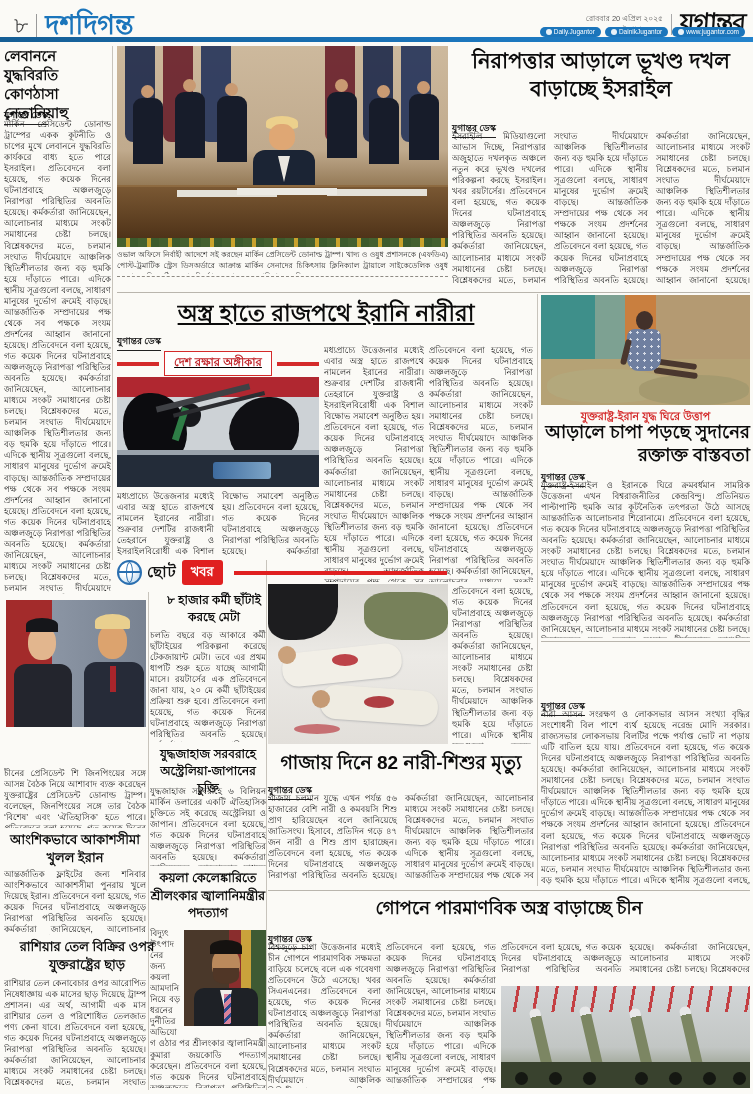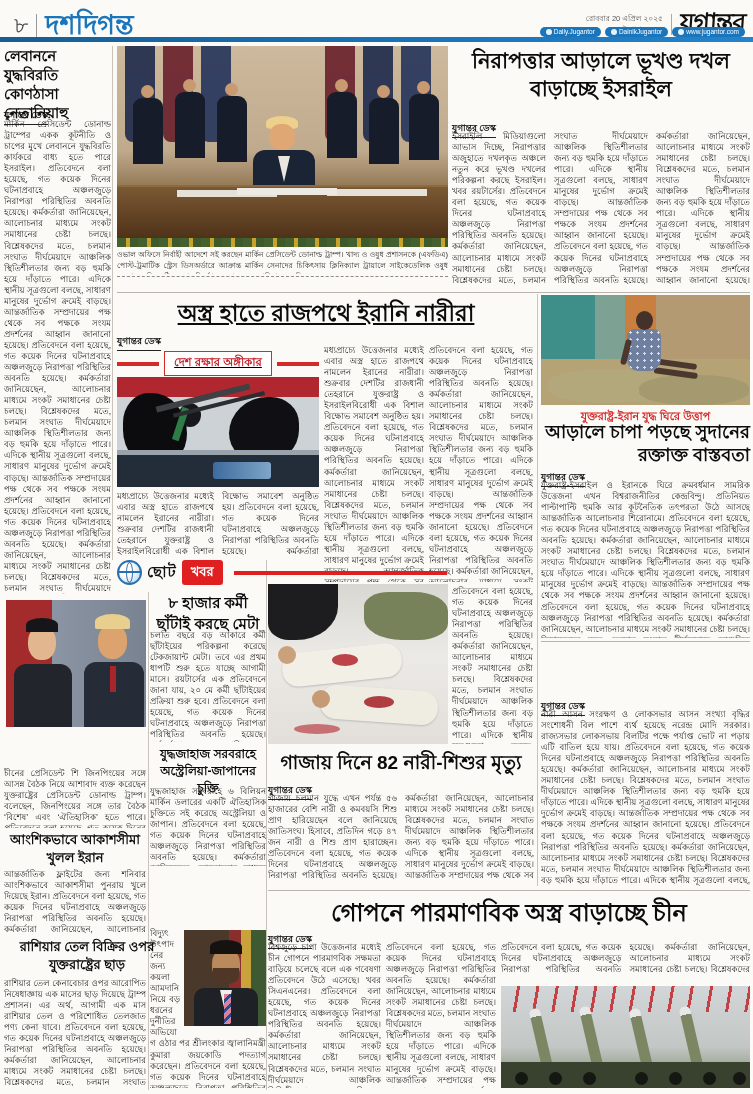--- a/index.html
+++ b/index.html
@@ -226,24 +226,25 @@
   <div class="abs" style="left:541px;top:695px;"><span class="byline">যুগান্তর ডেস্ক</span></div>
   <div class="abs body" style="left:541px;top:709px;width:209px;height:177px;">নারী আসন সংরক্ষণ ও লোকসভার আসন সংখ্যা বৃদ্ধির সংশোধনী বিল পাশে ব্যর্থ হয়েছে নরেন্দ্র মোদি সরকার। রাজ্যসভার লোকসভায় বিলটির পক্ষে পর্যাপ্ত ভোট না পড়ায় এটি বাতিল হয়ে যায়। প্রতিবেদনে বলা হয়েছে, গত কয়েক দিনের ঘটনাপ্রবাহে অঞ্চলজুড়ে নিরাপত্তা পরিস্থিতির অবনতি হয়েছে। কর্মকর্তারা জানিয়েছেন, আলোচনার মাধ্যমে সংকট সমাধানের চেষ্টা চলছে। বিশ্লেষকদের মতে, চলমান সংঘাত দীর্ঘমেয়াদে আঞ্চলিক স্থিতিশীলতার জন্য বড় হুমকি হয়ে দাঁড়াতে পারে। এদিকে স্থানীয় সূত্রগুলো বলছে, সাধারণ মানুষের দুর্ভোগ ক্রমেই বাড়ছে। আন্তর্জাতিক সম্প্রদায়ের পক্ষ থেকে সব পক্ষকে সংযম প্রদর্শনের আহ্বান জানানো হয়েছে। প্রতিবেদনে বলা হয়েছে, গত কয়েক দিনের ঘটনাপ্রবাহে অঞ্চলজুড়ে নিরাপত্তা পরিস্থিতির অবনতি হয়েছে। কর্মকর্তারা জানিয়েছেন, আলোচনার মাধ্যমে সংকট সমাধানের চেষ্টা চলছে। বিশ্লেষকদের মতে, চলমান সংঘাত দীর্ঘমেয়াদে আঞ্চলিক স্থিতিশীলতার জন্য বড় হুমকি হয়ে দাঁড়াতে পারে। এদিকে স্থানীয় সূত্রগুলো বলছে, সাধারণ মানুষের দুর্ভোগ ক্রমেই বাড়ছে। আন্তর্জাতিক সম্প্রদায়ের পক্ষ থেকে সব পক্ষকে সংযম প্রদর্শনের আহ্বান জানানো হয়েছে। প্রতিবেদনে বলা হয়েছে, গত কয়েক দিনের ঘটনাপ্রবাহে অঞ্চলজুড়ে নিরাপত্তা পরিস্থিতির অবনতি হয়েছে। কর্মকর্তারা জানিয়েছেন, আলোচনার মাধ্যমে সংকট সমাধানের চেষ্টা চলছে। বিশ্লেষকদের মতে, চলমান সংঘাত দীর্ঘমেয়াদে আঞ্চলিক স্থিতিশীলতার জন্য বড় হুমকি হয়ে দাঁড়াতে পারে। এদিকে স্থানীয় সূত্রগুলো বলছে, সাধারণ মানুষের দুর্ভোগ ক্রমেই বাড়ছে। আন্তর্জাতিক সম্প্রদায়ের পক্ষ থেকে সব পক্ষকে সংযম প্রদর্শনের আহ্বান জানানো হয়েছে।</div>
 
   <div class="badge-row" style="left:117px;top:560px;width:330px;">
     <span class="globe"></span>
     <span class="ck-1">ছোট</span>
     <span class="ck-2">খবর</span>
     <span class="badge-line"></span>
   </div>
 
-  <div class="abs hl" style="left:150px;top:592px;width:116px;font-size:15px;line-height:1.4;">৮ হাজার কর্মী ছাঁটাই করছে মেটা</div>
+  <div class="abs hl" style="left:156px;top:592px;width:116px;font-size:12px;line-height:1.4;">৮ হাজার কর্মী ছাঁটাই করছে মেটা</div>
   <div class="abs body" style="left:150px;top:630px;width:116px;height:112px;">চলতি বছরে বড় আকারে কর্মী ছাঁটাইয়ের পরিকল্পনা করেছে টেকজায়ান্ট মেটা। তবে এর প্রথম ধাপটি শুরু হতে যাচ্ছে আগামী মাসে। রয়টার্সের এক প্রতিবেদনে জানা যায়, ২০ মে কর্মী ছাঁটাইয়ের প্রক্রিয়া শুরু হবে। প্রতিবেদনে বলা হয়েছে, গত কয়েক দিনের ঘটনাপ্রবাহে অঞ্চলজুড়ে নিরাপত্তা পরিস্থিতির অবনতি হয়েছে। কর্মকর্তারা জানিয়েছেন, আলোচনার মাধ্যমে সংকট সমাধানের চেষ্টা চলছে। বিশ্লেষকদের মতে, চলমান সংঘাত দীর্ঘমেয়াদে আঞ্চলিক স্থিতিশীলতার জন্য বড় হুমকি হয়ে দাঁড়াতে পারে। এদিকে স্থানীয় সূত্রগুলো বলছে, সাধারণ মানুষের দুর্ভোগ ক্রমেই বাড়ছে। আন্তর্জাতিক সম্প্রদায়ের পক্ষ থেকে সব পক্ষকে সংযম প্রদর্শনের আহ্বান জানানো হয়েছে। প্রতিবেদনে বলা হয়েছে, গত কয়েক দিনের ঘটনাপ্রবাহে অঞ্চলজুড়ে নিরাপত্তা পরিস্থিতির অবনতি হয়েছে। কর্মকর্তারা জানিয়েছেন, আলোচনার মাধ্যমে সংকট সমাধানের চেষ্টা চলছে। বিশ্লেষকদের মতে, চলমান সংঘাত দীর্ঘমেয়াদে আঞ্চলিক স্থিতিশীলতার জন্য বড় হুমকি হয়ে দাঁড়াতে পারে। এদিকে স্থানীয় সূত্রগুলো বলছে, সাধারণ মানুষের দুর্ভোগ ক্রমেই বাড়ছে। আন্তর্জাতিক সম্প্রদায়ের পক্ষ থেকে সব পক্ষকে সংযম প্রদর্শনের আহ্বান জানানো হয়েছে।</div>
   <div class="abs hl" style="left:150px;top:746px;width:116px;font-size:12px;line-height:1.4;">যুদ্ধজাহাজ সরবরাহে অস্ট্রেলিয়া-জাপানের চুক্তি</div>
   <div class="abs body" style="left:150px;top:786px;width:116px;height:80px;">যুদ্ধজাহাজ সরবরাহে ৬ বিলিয়ন মার্কিন ডলারের একটি ঐতিহাসিক চুক্তিতে সই করেছে অস্ট্রেলিয়া ও জাপান। প্রতিবেদনে বলা হয়েছে, গত কয়েক দিনের ঘটনাপ্রবাহে অঞ্চলজুড়ে নিরাপত্তা পরিস্থিতির অবনতি হয়েছে। কর্মকর্তারা জানিয়েছেন, আলোচনার মাধ্যমে সংকট সমাধানের চেষ্টা চলছে। বিশ্লেষকদের মতে, চলমান সংঘাত দীর্ঘমেয়াদে আঞ্চলিক স্থিতিশীলতার জন্য বড় হুমকি হয়ে দাঁড়াতে পারে। এদিকে স্থানীয় সূত্রগুলো বলছে, সাধারণ মানুষের দুর্ভোগ ক্রমেই বাড়ছে। আন্তর্জাতিক সম্প্রদায়ের পক্ষ থেকে সব পক্ষকে সংযম প্রদর্শনের আহ্বান জানানো হয়েছে। প্রতিবেদনে বলা হয়েছে, গত কয়েক দিনের ঘটনাপ্রবাহে অঞ্চলজুড়ে নিরাপত্তা পরিস্থিতির অবনতি হয়েছে। কর্মকর্তারা জানিয়েছেন, আলোচনার মাধ্যমে সংকট সমাধানের চেষ্টা চলছে। বিশ্লেষকদের মতে, চলমান সংঘাত দীর্ঘমেয়াদে আঞ্চলিক স্থিতিশীলতার জন্য বড় হুমকি হয়ে দাঁড়াতে পারে। এদিকে স্থানীয় সূত্রগুলো বলছে, সাধারণ মানুষের দুর্ভোগ ক্রমেই বাড়ছে। আন্তর্জাতিক সম্প্রদায়ের পক্ষ থেকে সব পক্ষকে সংযম প্রদর্শনের আহ্বান জানানো হয়েছে।</div>
+  <div class="abs hl" style="left:150px;top:870px;width:116px;font-size:12.5px;line-height:1.4;">কয়লা কেলেঙ্কারিতে শ্রীলংকার জ্বালানিমন্ত্রীর পদত্যাগ</div>
   <div class="abs body" style="left:150px;top:928px;width:116px;height:160px;">
     <span class="sl-photo">
       <i class="sl-suit"></i>
         <i class="sl-shirt"></i>
         <i class="sl-tie"></i>
         <i class="sl-face"></i>
         <i class="sl-beard"></i>
         <i class="sl-hair"></i>
     </span><span>বিদ্যুৎ উৎপাদনের জন্য কয়লা আমদানি নিয়ে বড় ধরনের দুর্নীতির অভিযোগ ওঠার পর শ্রীলংকার জ্বালানিমন্ত্রী কুমারা জয়কোডি পদত্যাগ করেছেন। প্রতিবেদনে বলা হয়েছে, গত কয়েক দিনের ঘটনাপ্রবাহে অঞ্চলজুড়ে নিরাপত্তা পরিস্থিতির অবনতি হয়েছে। কর্মকর্তারা জানিয়েছেন, আলোচনার মাধ্যমে সংকট সমাধানের চেষ্টা চলছে। বিশ্লেষকদের মতে, চলমান সংঘাত দীর্ঘমেয়াদে আঞ্চলিক স্থিতিশীলতার জন্য বড় হুমকি হয়ে দাঁড়াতে পারে। এদিকে স্থানীয় সূত্রগুলো বলছে, সাধারণ মানুষের দুর্ভোগ ক্রমেই বাড়ছে। আন্তর্জাতিক সম্প্রদায়ের পক্ষ থেকে সব পক্ষকে সংযম প্রদর্শনের আহ্বান জানানো হয়েছে। প্রতিবেদনে বলা হয়েছে, গত কয়েক দিনের ঘটনাপ্রবাহে অঞ্চলজুড়ে নিরাপত্তা পরিস্থিতির অবনতি হয়েছে। কর্মকর্তারা জানিয়েছেন, আলোচনার মাধ্যমে সংকট সমাধানের চেষ্টা চলছে। বিশ্লেষকদের মতে, চলমান সংঘাত দীর্ঘমেয়াদে আঞ্চলিক স্থিতিশীলতার জন্য বড় হুমকি হয়ে দাঁড়াতে পারে। এদিকে স্থানীয় সূত্রগুলো বলছে, সাধারণ মানুষের দুর্ভোগ ক্রমেই বাড়ছে। আন্তর্জাতিক সম্প্রদায়ের পক্ষ থেকে সব পক্ষকে সংযম প্রদর্শনের আহ্বান জানানো হয়েছে। প্রতিবেদনে বলা হয়েছে, গত কয়েক দিনের ঘটনাপ্রবাহে অঞ্চলজুড়ে নিরাপত্তা পরিস্থিতির অবনতি হয়েছে। কর্মকর্তারা জানিয়েছেন, আলোচনার মাধ্যমে সংকট সমাধানের চেষ্টা চলছে। বিশ্লেষকদের মতে, চলমান সংঘাত দীর্ঘমেয়াদে আঞ্চলিক স্থিতিশীলতার জন্য বড় হুমকি হয়ে দাঁড়াতে পারে। এদিকে স্থানীয় সূত্রগুলো বলছে, সাধারণ মানুষের দুর্ভোগ ক্রমেই বাড়ছে। আন্তর্জাতিক সম্প্রদায়ের পক্ষ থেকে সব পক্ষকে সংযম প্রদর্শনের আহ্বান জানানো হয়েছে।</span>
   </div>
@@ -274,21 +275,21 @@
       <i class="gz-blood1"></i>
     <i class="gz-fig2"></i>
       <i class="gz-h2"></i>
       <i class="gz-blood2"></i>
       <i class="gz-blood3"></i>
   </div>
   <div class="abs hl" style="left:268px;top:748px;width:266px;font-size:19px;">গাজায় দিনে 82 নারী-শিশুর মৃত্যু</div>
   <div class="abs" style="left:268px;top:779px;"><span class="byline">যুগান্তর ডেস্ক</span></div>
   <div class="abs body" style="left:268px;top:793px;width:266px;height:93px;column-count:2;column-gap:8px;">গাজায় চলমান যুদ্ধে এখন পর্যন্ত ৫৬ হাজারের বেশি নারী ও কমবয়সি শিশু প্রাণ হারিয়েছেন বলে জানিয়েছে জাতিসংঘ। হিসাবে, প্রতিদিন গড়ে ৪৭ জন নারী ও শিশু প্রাণ হারাচ্ছেন। প্রতিবেদনে বলা হয়েছে, গত কয়েক দিনের ঘটনাপ্রবাহে অঞ্চলজুড়ে নিরাপত্তা পরিস্থিতির অবনতি হয়েছে। কর্মকর্তারা জানিয়েছেন, আলোচনার মাধ্যমে সংকট সমাধানের চেষ্টা চলছে। বিশ্লেষকদের মতে, চলমান সংঘাত দীর্ঘমেয়াদে আঞ্চলিক স্থিতিশীলতার জন্য বড় হুমকি হয়ে দাঁড়াতে পারে। এদিকে স্থানীয় সূত্রগুলো বলছে, সাধারণ মানুষের দুর্ভোগ ক্রমেই বাড়ছে। আন্তর্জাতিক সম্প্রদায়ের পক্ষ থেকে সব পক্ষকে সংযম প্রদর্শনের আহ্বান জানানো হয়েছে। প্রতিবেদনে বলা হয়েছে, গত কয়েক দিনের ঘটনাপ্রবাহে অঞ্চলজুড়ে নিরাপত্তা পরিস্থিতির অবনতি হয়েছে। কর্মকর্তারা জানিয়েছেন, আলোচনার মাধ্যমে সংকট সমাধানের চেষ্টা চলছে। বিশ্লেষকদের মতে, চলমান সংঘাত দীর্ঘমেয়াদে আঞ্চলিক স্থিতিশীলতার জন্য বড় হুমকি হয়ে দাঁড়াতে পারে। এদিকে স্থানীয় সূত্রগুলো বলছে, সাধারণ মানুষের দুর্ভোগ ক্রমেই বাড়ছে। আন্তর্জাতিক সম্প্রদায়ের পক্ষ থেকে সব পক্ষকে সংযম প্রদর্শনের আহ্বান জানানো হয়েছে। প্রতিবেদনে বলা হয়েছে, গত কয়েক দিনের ঘটনাপ্রবাহে অঞ্চলজুড়ে নিরাপত্তা পরিস্থিতির অবনতি হয়েছে। কর্মকর্তারা জানিয়েছেন, আলোচনার মাধ্যমে সংকট সমাধানের চেষ্টা চলছে। বিশ্লেষকদের মতে, চলমান সংঘাত দীর্ঘমেয়াদে আঞ্চলিক স্থিতিশীলতার জন্য বড় হুমকি হয়ে দাঁড়াতে পারে। এদিকে স্থানীয় সূত্রগুলো বলছে, সাধারণ মানুষের দুর্ভোগ ক্রমেই বাড়ছে। আন্তর্জাতিক সম্প্রদায়ের পক্ষ থেকে সব পক্ষকে সংযম প্রদর্শনের আহ্বান জানানো হয়েছে।</div>
 
-  <div class="abs hl" style="left:268px;top:894px;width:482px;font-size:24px;text-align:center;">গোপনে পারমাণবিক অস্ত্র বাড়াচ্ছে চীন</div>
+  <div class="abs hl" style="left:268px;top:894px;width:482px;font-size:18px;text-align:center;">গোপনে পারমাণবিক অস্ত্র বাড়াচ্ছে চীন</div>
   <div class="abs" style="left:268px;top:928px;"><span class="byline">যুগান্তর ডেস্ক</span></div>
   <div class="abs body" style="left:268px;top:942px;width:113px;height:146px;">বিশ্বজুড়ে চাপা উত্তেজনার মধ্যেই চীন গোপনে পারমাণবিক সক্ষমতা বাড়িয়ে চলেছে বলে এক গবেষণা প্রতিবেদনে উঠে এসেছে। খবর সিএনএনের। প্রতিবেদনে বলা হয়েছে, গত কয়েক দিনের ঘটনাপ্রবাহে অঞ্চলজুড়ে নিরাপত্তা পরিস্থিতির অবনতি হয়েছে। কর্মকর্তারা জানিয়েছেন, আলোচনার মাধ্যমে সংকট সমাধানের চেষ্টা চলছে। বিশ্লেষকদের মতে, চলমান সংঘাত দীর্ঘমেয়াদে আঞ্চলিক স্থিতিশীলতার জন্য বড় হুমকি হয়ে দাঁড়াতে পারে। এদিকে স্থানীয় সূত্রগুলো বলছে, সাধারণ মানুষের দুর্ভোগ ক্রমেই বাড়ছে। আন্তর্জাতিক সম্প্রদায়ের পক্ষ থেকে সব পক্ষকে সংযম প্রদর্শনের আহ্বান জানানো হয়েছে। প্রতিবেদনে বলা হয়েছে, গত কয়েক দিনের ঘটনাপ্রবাহে অঞ্চলজুড়ে নিরাপত্তা পরিস্থিতির অবনতি হয়েছে। কর্মকর্তারা জানিয়েছেন, আলোচনার মাধ্যমে সংকট সমাধানের চেষ্টা চলছে। বিশ্লেষকদের মতে, চলমান সংঘাত দীর্ঘমেয়াদে আঞ্চলিক স্থিতিশীলতার জন্য বড় হুমকি হয়ে দাঁড়াতে পারে। এদিকে স্থানীয় সূত্রগুলো বলছে, সাধারণ মানুষের দুর্ভোগ ক্রমেই বাড়ছে। আন্তর্জাতিক সম্প্রদায়ের পক্ষ থেকে সব পক্ষকে সংযম প্রদর্শনের আহ্বান জানানো হয়েছে।</div>
   <div class="abs body" style="left:386px;top:942px;width:110px;height:146px;">প্রতিবেদনে বলা হয়েছে, গত কয়েক দিনের ঘটনাপ্রবাহে অঞ্চলজুড়ে নিরাপত্তা পরিস্থিতির অবনতি হয়েছে। কর্মকর্তারা জানিয়েছেন, আলোচনার মাধ্যমে সংকট সমাধানের চেষ্টা চলছে। বিশ্লেষকদের মতে, চলমান সংঘাত দীর্ঘমেয়াদে আঞ্চলিক স্থিতিশীলতার জন্য বড় হুমকি হয়ে দাঁড়াতে পারে। এদিকে স্থানীয় সূত্রগুলো বলছে, সাধারণ মানুষের দুর্ভোগ ক্রমেই বাড়ছে। আন্তর্জাতিক সম্প্রদায়ের পক্ষ থেকে সব পক্ষকে সংযম প্রদর্শনের আহ্বান জানানো হয়েছে। প্রতিবেদনে বলা হয়েছে, গত কয়েক দিনের ঘটনাপ্রবাহে অঞ্চলজুড়ে নিরাপত্তা পরিস্থিতির অবনতি হয়েছে। কর্মকর্তারা জানিয়েছেন, আলোচনার মাধ্যমে সংকট সমাধানের চেষ্টা চলছে। বিশ্লেষকদের মতে, চলমান সংঘাত দীর্ঘমেয়াদে আঞ্চলিক স্থিতিশীলতার জন্য বড় হুমকি হয়ে দাঁড়াতে পারে। এদিকে স্থানীয় সূত্রগুলো বলছে, সাধারণ মানুষের দুর্ভোগ ক্রমেই বাড়ছে। আন্তর্জাতিক সম্প্রদায়ের পক্ষ থেকে সব পক্ষকে সংযম প্রদর্শনের আহ্বান জানানো হয়েছে। প্রতিবেদনে বলা হয়েছে, গত কয়েক দিনের ঘটনাপ্রবাহে অঞ্চলজুড়ে নিরাপত্তা পরিস্থিতির অবনতি হয়েছে। কর্মকর্তারা জানিয়েছেন, আলোচনার মাধ্যমে সংকট সমাধানের চেষ্টা চলছে। বিশ্লেষকদের মতে, চলমান সংঘাত দীর্ঘমেয়াদে আঞ্চলিক স্থিতিশীলতার জন্য বড় হুমকি হয়ে দাঁড়াতে পারে। এদিকে স্থানীয় সূত্রগুলো বলছে, সাধারণ মানুষের দুর্ভোগ ক্রমেই বাড়ছে। আন্তর্জাতিক সম্প্রদায়ের পক্ষ থেকে সব পক্ষকে সংযম প্রদর্শনের আহ্বান জানানো হয়েছে।</div>
   <div class="abs body" style="left:501px;top:942px;width:249px;height:40px;column-count:2;column-gap:8px;">প্রতিবেদনে বলা হয়েছে, গত কয়েক দিনের ঘটনাপ্রবাহে অঞ্চলজুড়ে নিরাপত্তা পরিস্থিতির অবনতি হয়েছে। কর্মকর্তারা জানিয়েছেন, আলোচনার মাধ্যমে সংকট সমাধানের চেষ্টা চলছে। বিশ্লেষকদের মতে, চলমান সংঘাত দীর্ঘমেয়াদে আঞ্চলিক স্থিতিশীলতার জন্য বড় হুমকি হয়ে দাঁড়াতে পারে। এদিকে স্থানীয় সূত্রগুলো বলছে, সাধারণ মানুষের দুর্ভোগ ক্রমেই বাড়ছে। আন্তর্জাতিক সম্প্রদায়ের পক্ষ থেকে সব পক্ষকে সংযম প্রদর্শনের আহ্বান জানানো হয়েছে।</div>
   <div class="photo" style="left:501px;top:986px;width:249px;height:102px;">
     <i class="cn-sky"></i>
       <i class="cn-streaks"></i>
     <i class="cn-msl" style="left:34px;top:22px;"></i>
     <i class="cn-msl" style="left:84px;top:20px;"></i>
     <i class="cn-msl" style="left:134px;top:22px;"></i>

